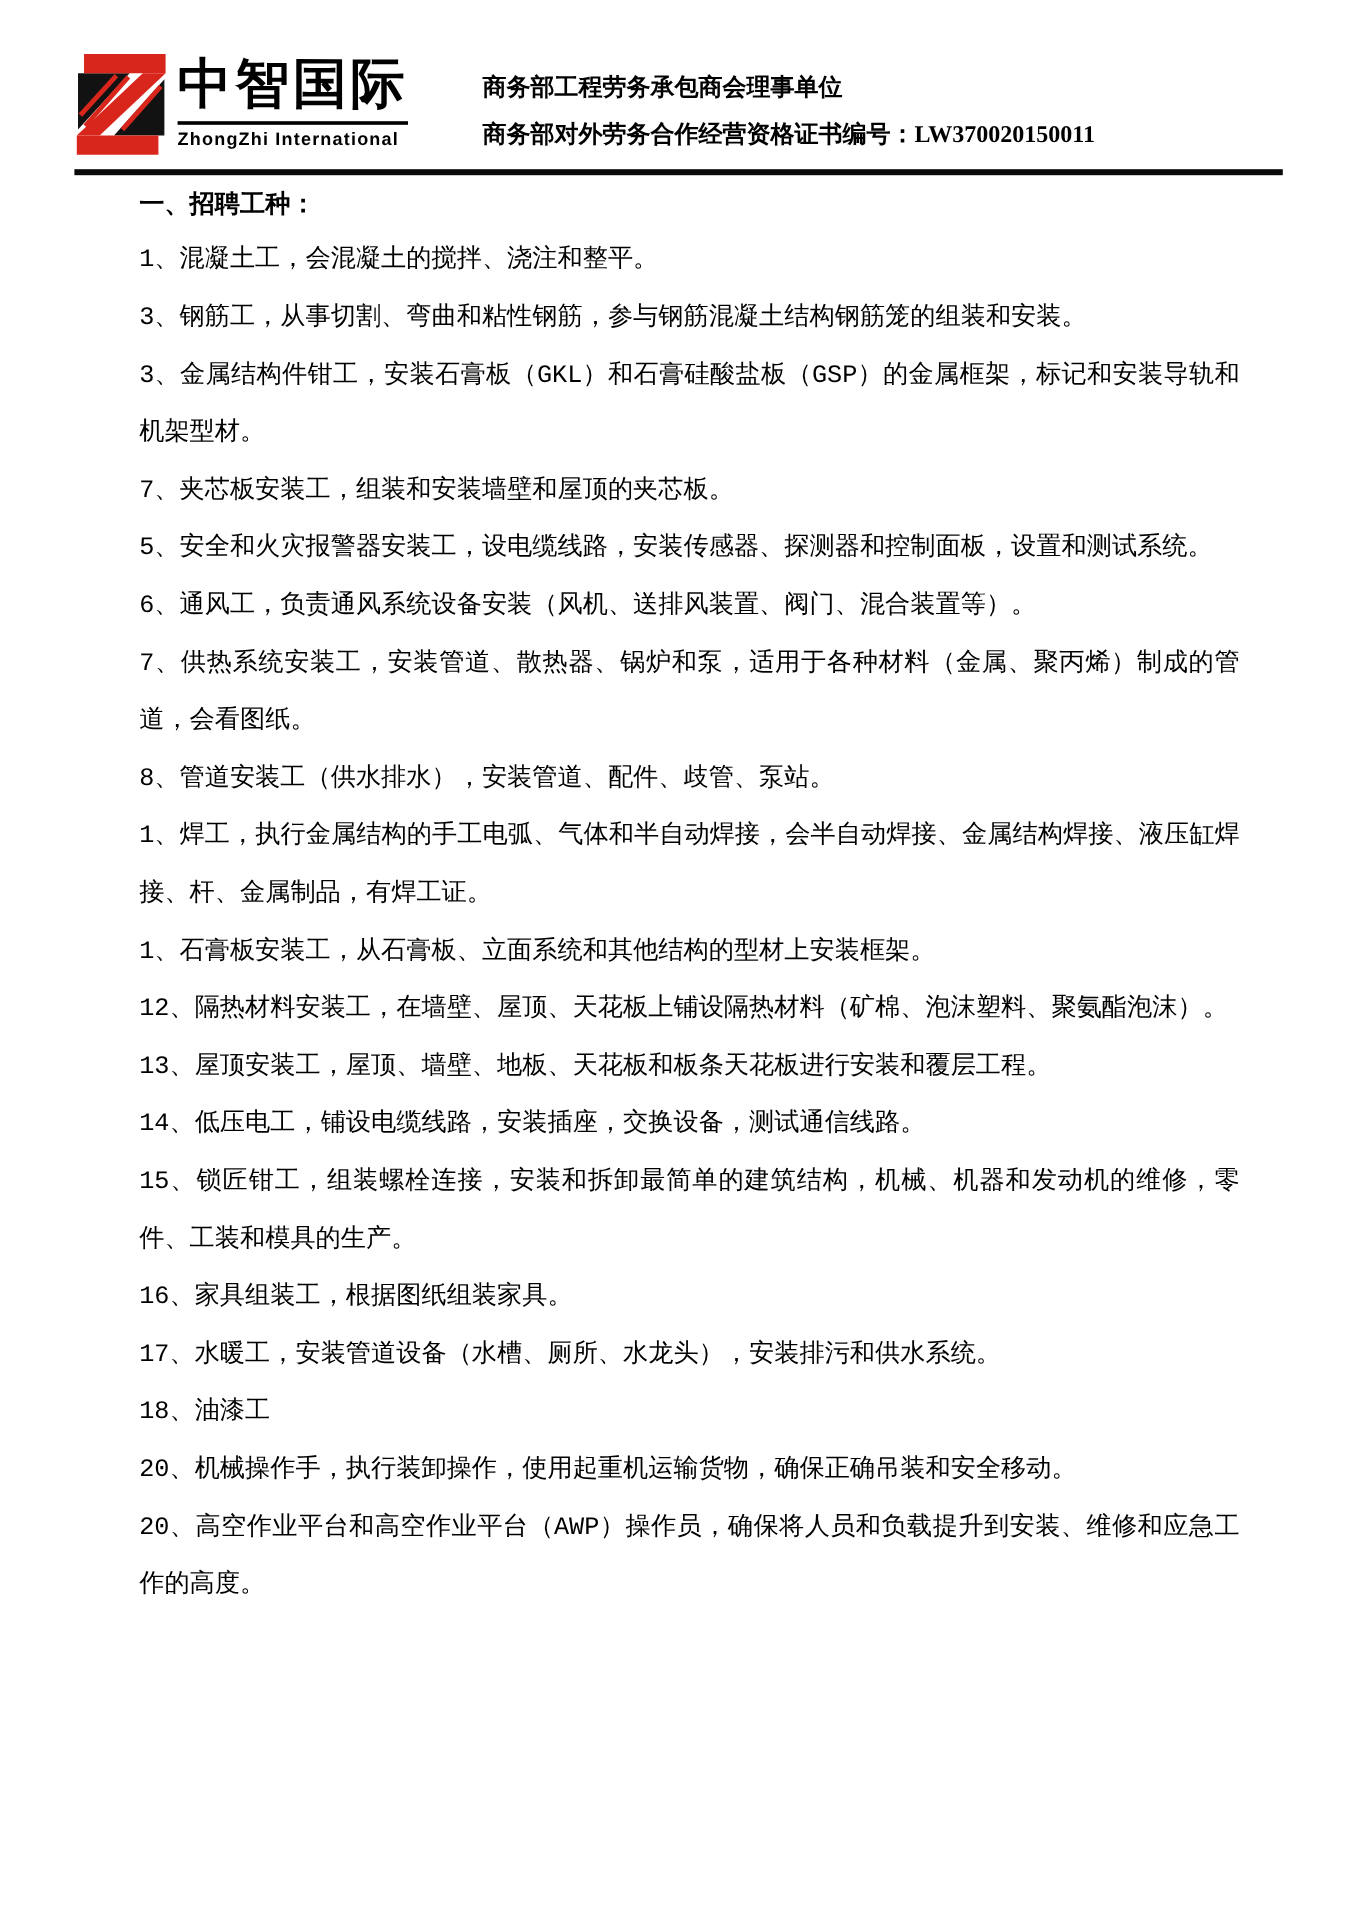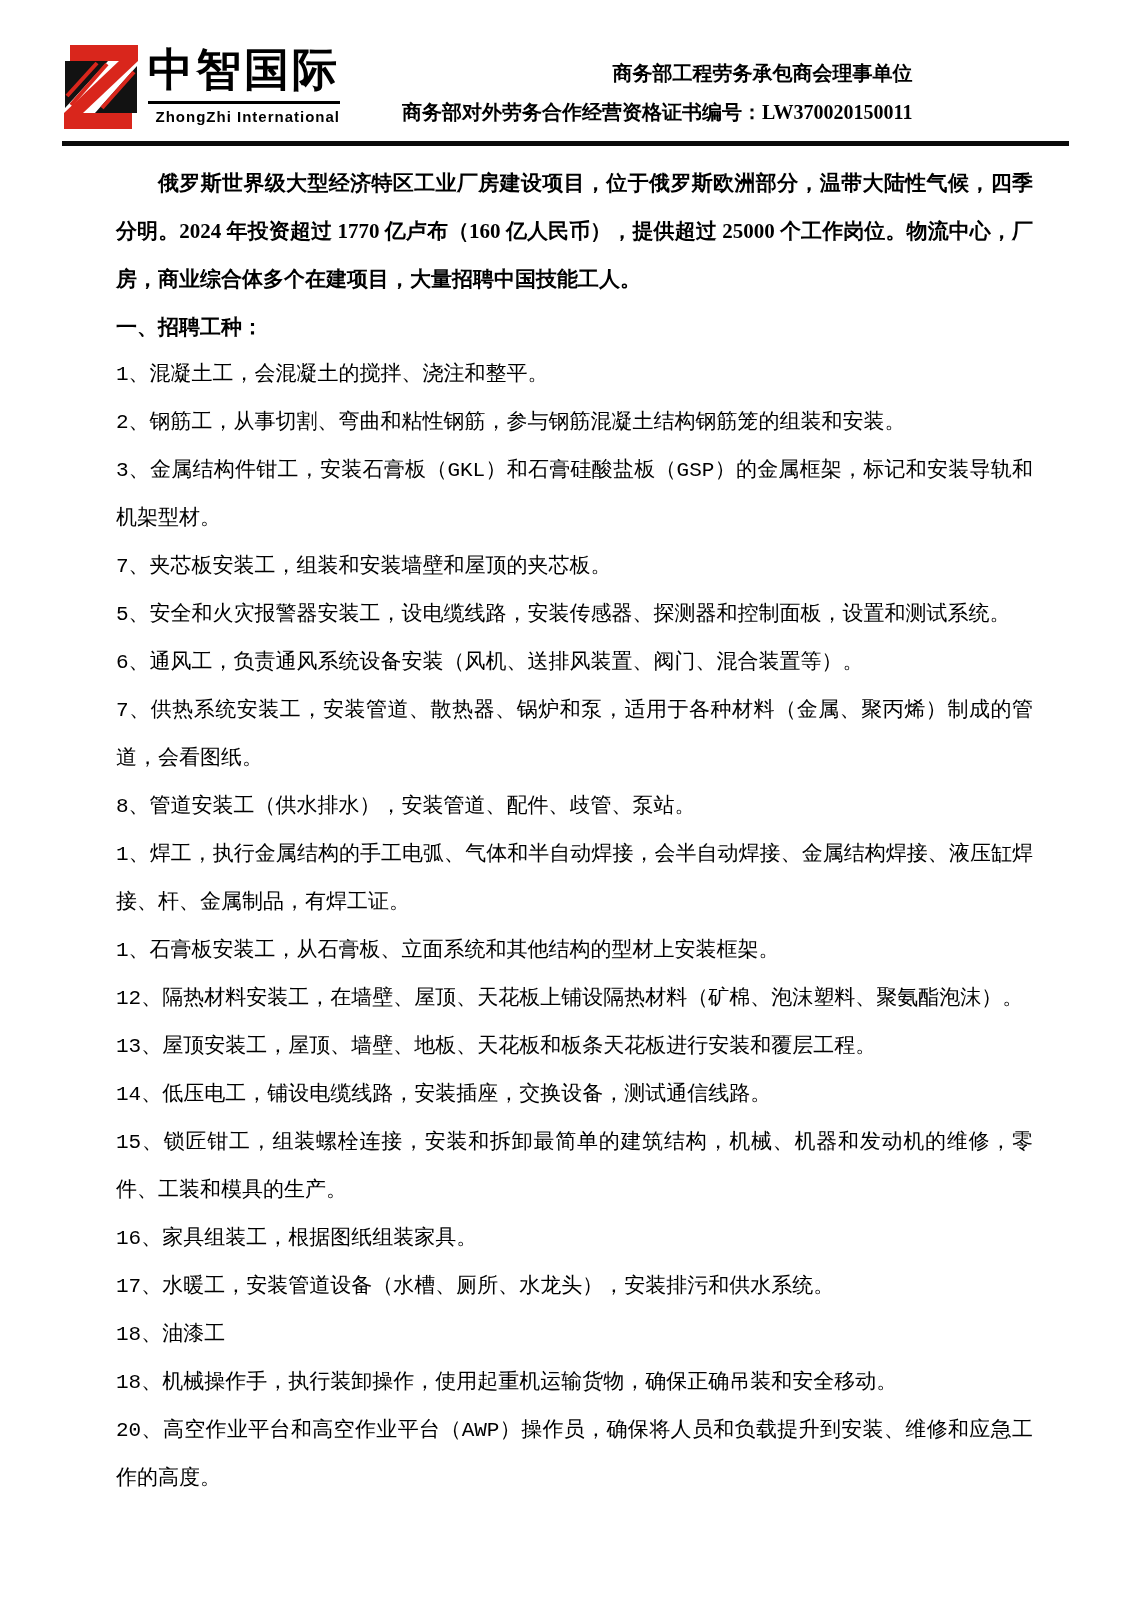--- a/index.html
+++ b/index.html
@@ -6,21 +6,21 @@
   body {
     width: 1131px;
     height: 1600px;
     color: #000;
     font-family: "Liberation Serif", serif;
     overflow: hidden;
   }
   .page { padding: 44px 62px 0 62px; box-sizing: border-box; }
 
   
-  .header { display: flex; align-items: flex-start; text-align: right; }
+  .header { display: flex; align-items: flex-start; }
   .logo-block { display: flex; align-items: flex-start; }
   .logo-mark { width: 78px; height: 86px; flex: 0 0 auto; }
   .brand-col { margin-left: 8px; display: flex; flex-direction: column; }
   .brand-cn {
     font-family: "Liberation Sans", sans-serif;
     font-weight: 900;
     font-size: 45px;
     line-height: 52px;
     letter-spacing: 3px;
     white-space: nowrap;
@@ -106,37 +106,36 @@
     <div class="credentials">
       <span class="cred-line">商务部工程劳务承包商会理事单位</span>
       <span class="cred-line">商务部对外劳务合作经营资格证书编号：LW370020150011</span>
     </div>
   </div>
 
   <div class="divider"></div>
 
 
   <div class="content">
-    <p class="intro">俄罗斯世界级大型经济特区工业厂房建设项目，位于俄罗斯欧洲部分，温带大陆性气候，四季分明。2024 年投资超过 1770 亿卢布（160 亿人民币），提供超过 25000 个工作岗位。物流中心，厂房，商业综合体多个在建项目，大量招聘中国技能工人。</p>
     <p class="section-heading">一、招聘工种：</p>
 
     <p class="job">1、混凝土工，会混凝土的搅拌、浇注和整平。</p>
-    <p class="job">2、钢筋工，从事切割、弯曲和粘性钢筋，参与钢筋混凝土结构钢筋笼的组装和安装。</p>
+    <p class="job">3、钢筋工，从事切割、弯曲和粘性钢筋，参与钢筋混凝土结构钢筋笼的组装和安装。</p>
     <p class="job">3、金属结构件钳工，安装石膏板（GKL）和石膏硅酸盐板（GSP）的金属框架，标记和安装导轨和机架型材。</p>
     <p class="job">7、夹芯板安装工，组装和安装墙壁和屋顶的夹芯板。</p>
     <p class="job">5、安全和火灾报警器安装工，设电缆线路，安装传感器、探测器和控制面板，设置和测试系统。</p>
     <p class="job">6、通风工，负责通风系统设备安装（风机、送排风装置、阀门、混合装置等）。</p>
     <p class="job">7、供热系统安装工，安装管道、散热器、锅炉和泵，适用于各种材料（金属、聚丙烯）制成的管道，会看图纸。</p>
     <p class="job">8、管道安装工（供水排水），安装管道、配件、歧管、泵站。</p>
     <p class="job">1、焊工，执行金属结构的手工电弧、气体和半自动焊接，会半自动焊接、金属结构焊接、液压缸焊接、杆、金属制品，有焊工证。</p>
     <p class="job">1、石膏板安装工，从石膏板、立面系统和其他结构的型材上安装框架。</p>
     <p class="job">12、隔热材料安装工，在墙壁、屋顶、天花板上铺设隔热材料（矿棉、泡沫塑料、聚氨酯泡沫）。</p>
     <p class="job">13、屋顶安装工，屋顶、墙壁、地板、天花板和板条天花板进行安装和覆层工程。</p>
     <p class="job">14、低压电工，铺设电缆线路，安装插座，交换设备，测试通信线路。</p>
     <p class="job">15、锁匠钳工，组装螺栓连接，安装和拆卸最简单的建筑结构，机械、机器和发动机的维修，零件、工装和模具的生产。</p>
     <p class="job">16、家具组装工，根据图纸组装家具。</p>
     <p class="job">17、水暖工，安装管道设备（水槽、厕所、水龙头），安装排污和供水系统。</p>
     <p class="job">18、油漆工</p>
-    <p class="job">18、机械操作手，执行装卸操作，使用起重机运输货物，确保正确吊装和安全移动。</p>
+    <p class="job">20、机械操作手，执行装卸操作，使用起重机运输货物，确保正确吊装和安全移动。</p>
     <p class="job">20、高空作业平台和高空作业平台（AWP）操作员，确保将人员和负载提升到安装、维修和应急工作的高度。</p>
   </div>
 
 </div>
 
 </body></html>

